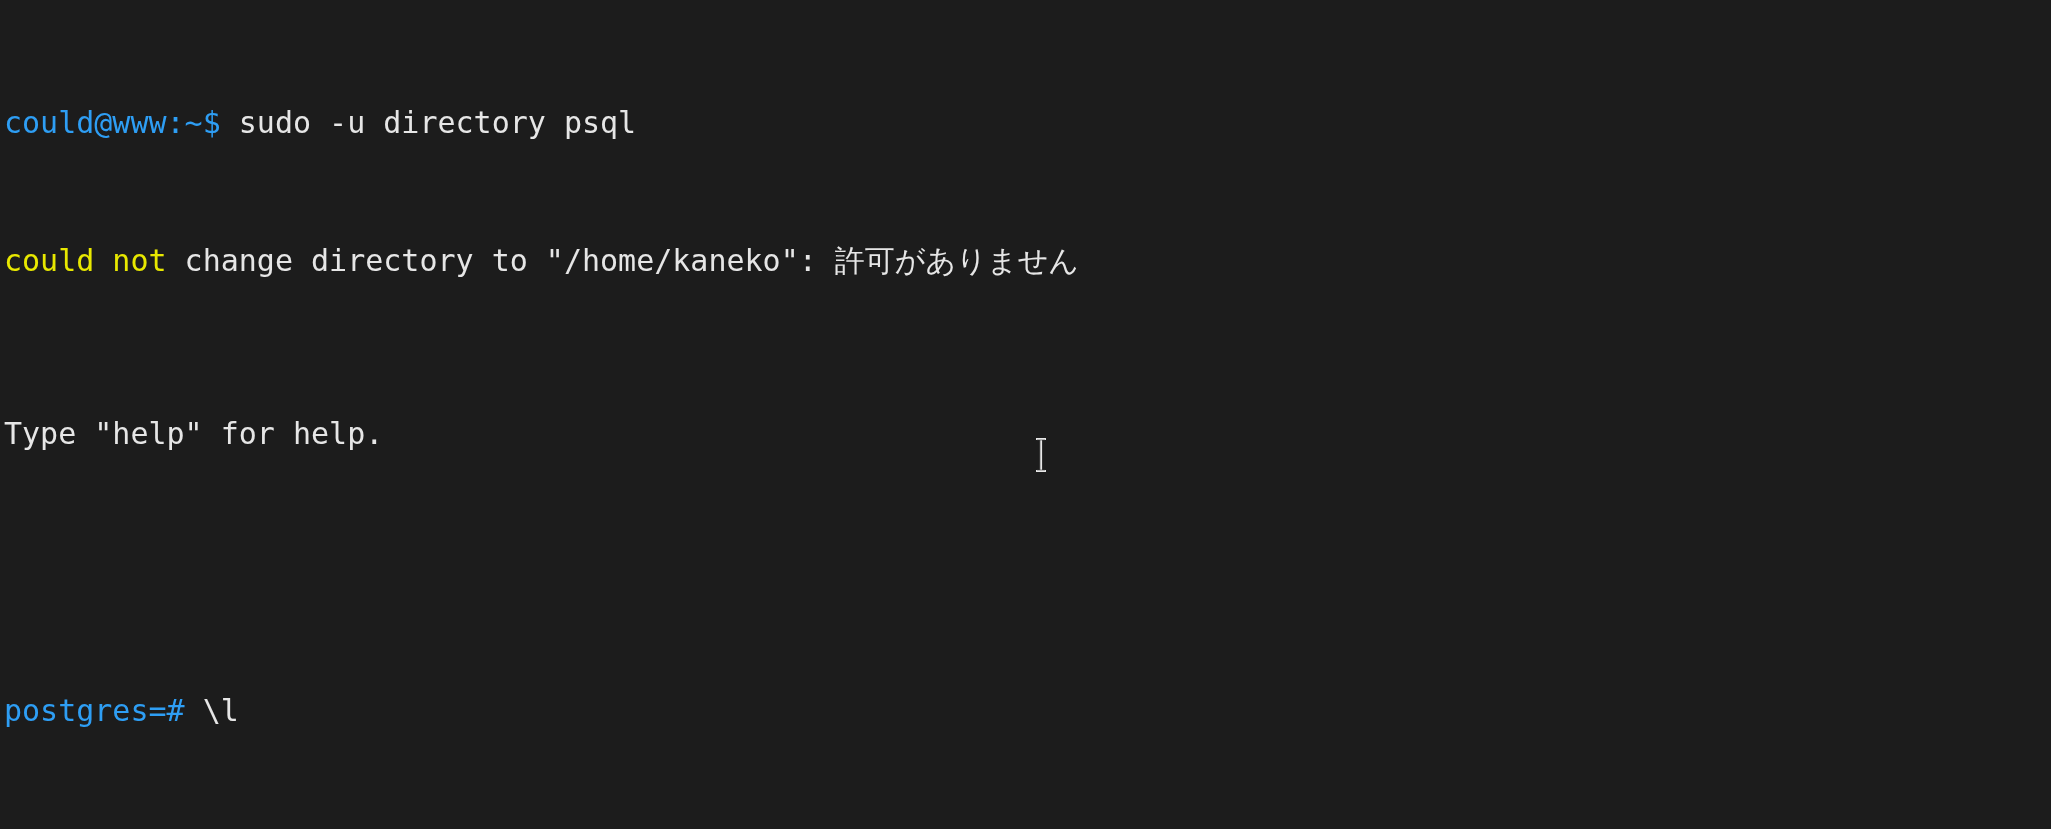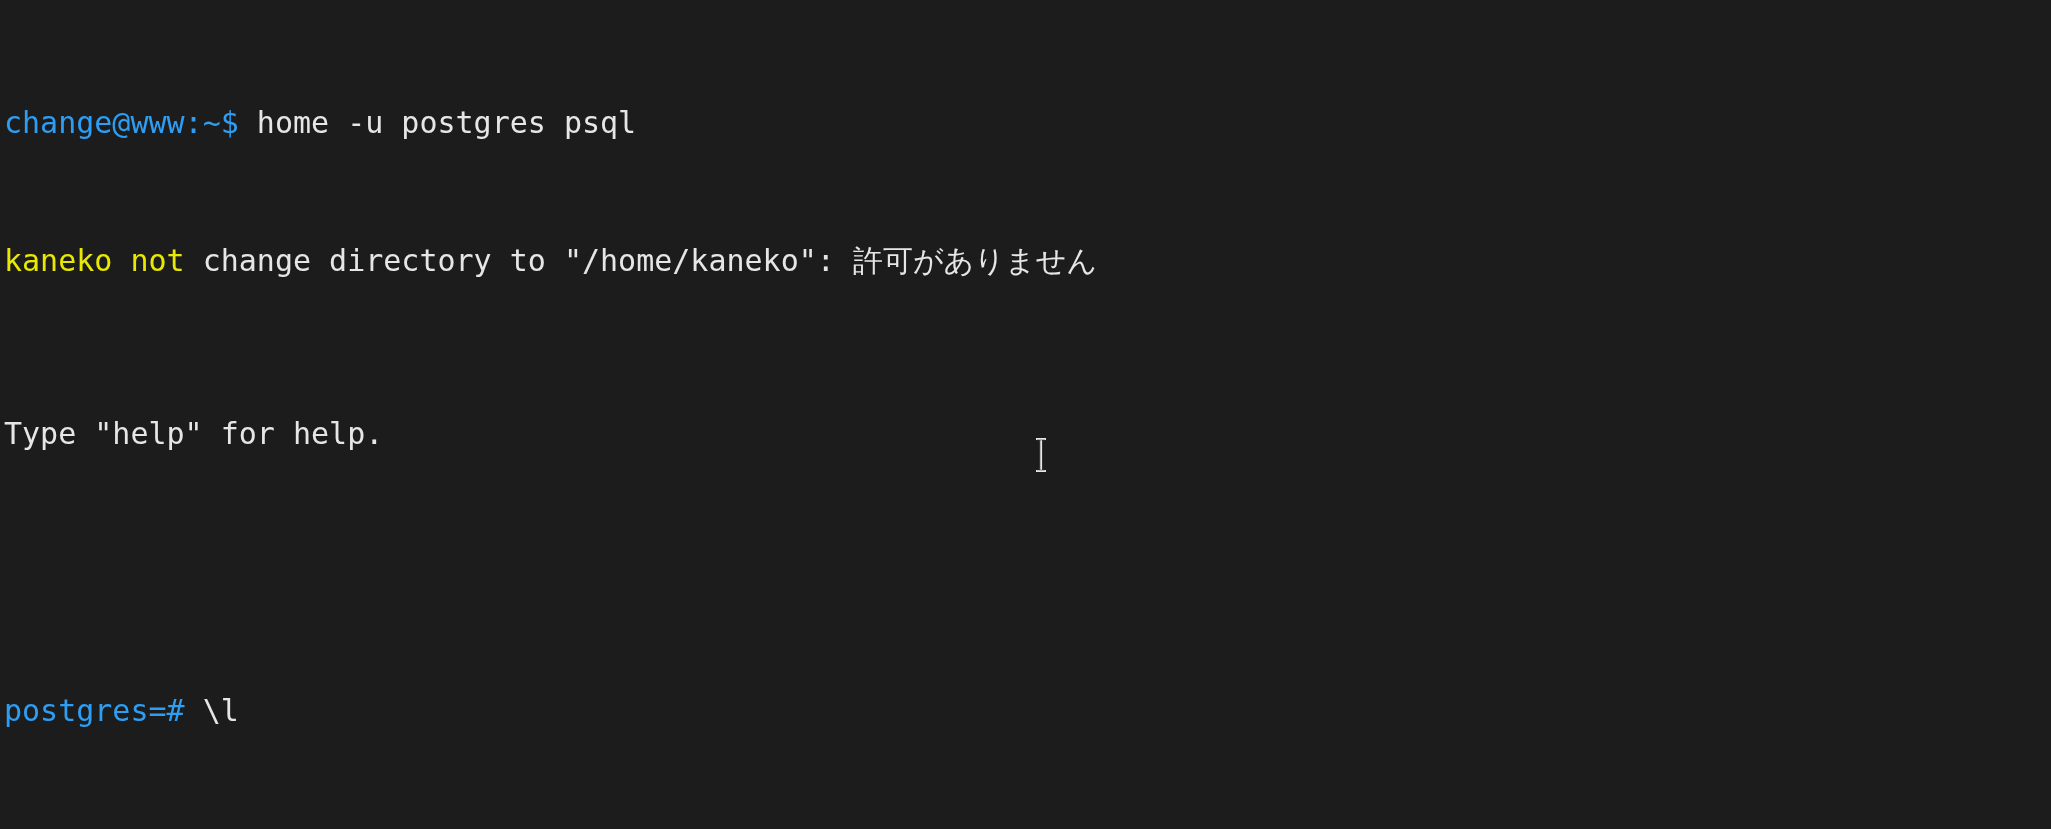--- a/index.html
+++ b/index.html
@@ -53,23 +53,23 @@
     pointer-events: none;
   }
   .mouse-caret svg { display:block; }
 </style>
 </head>
 <body>
 
 <div id="terminal">
   <div class="screen">
 
-    <div class="line"><span class="c-prompt">change@www:~$</span><span class="c-out"> home -u postgres psql</span></div>
+    <div class="line"><span class="c-prompt">could@www:~$</span><span class="c-out"> sudo -u directory psql</span></div>
 
-    <div class="line"><span class="c-err">kaneko not</span><span class="c-out"> change directory to "/home/kaneko": 許可がありません</span></div>
+    <div class="line"><span class="c-err">could not</span><span class="c-out"> change directory to "/home/kaneko": 許可がありません</span></div>
 
 
     <div class="line c-out">Type "help" for help.</div>
 
     <div class="line c-out"></div>
 
     <div class="line"><span class="c-prompt">postgres=#</span><span class="c-out"> \l</span></div>
 
     
 

